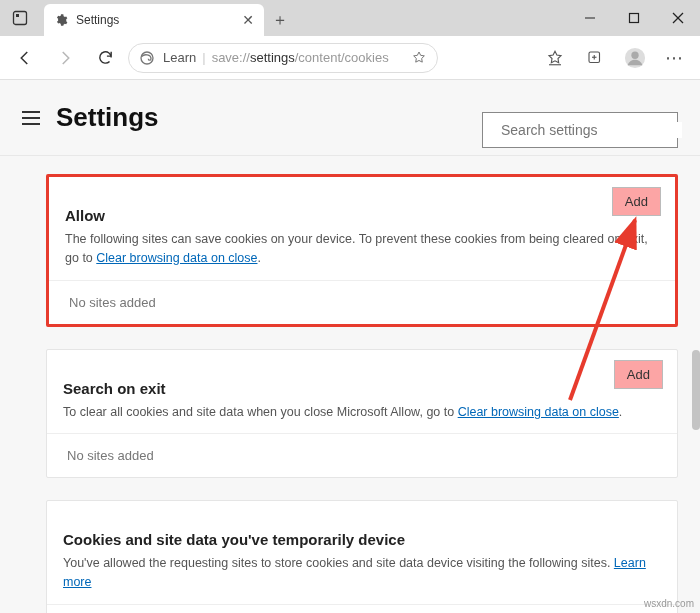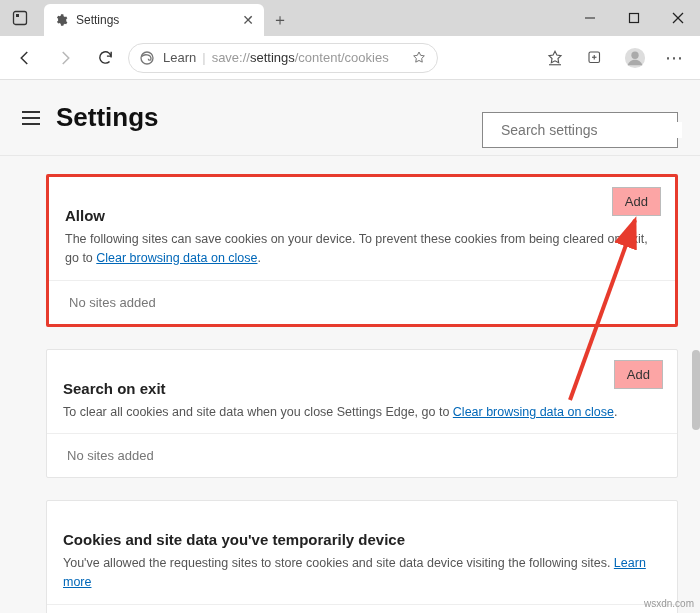--- a/index.html
+++ b/index.html
@@ -168,21 +168,21 @@
       </div>
       <button class="add-btn">Add</button>
     </div>
     <div class="card-body">No sites added</div>
   </div>
 
   <div class="card">
     <div class="card-head">
       <div class="card-title">Search on exit</div>
       <div class="card-desc">
-        <span>To clear all cookies and site data when you close Settings Edge, go to </span><a href="#">Clear browsing data on close</a><span>.</span>
+        <span>To clear all cookies and site data when you close Microsoft Allow, go to </span><a href="#">Clear browsing data on close</a><span>.</span>
       </div>
       <button class="add-btn">Add</button>
     </div>
     <div class="card-body">No sites added</div>
   </div>
 
   <div class="card">
     <div class="card-head">
       <div class="card-title">Cookies and site data you've temporarily device</div>
       <div class="card-desc">

